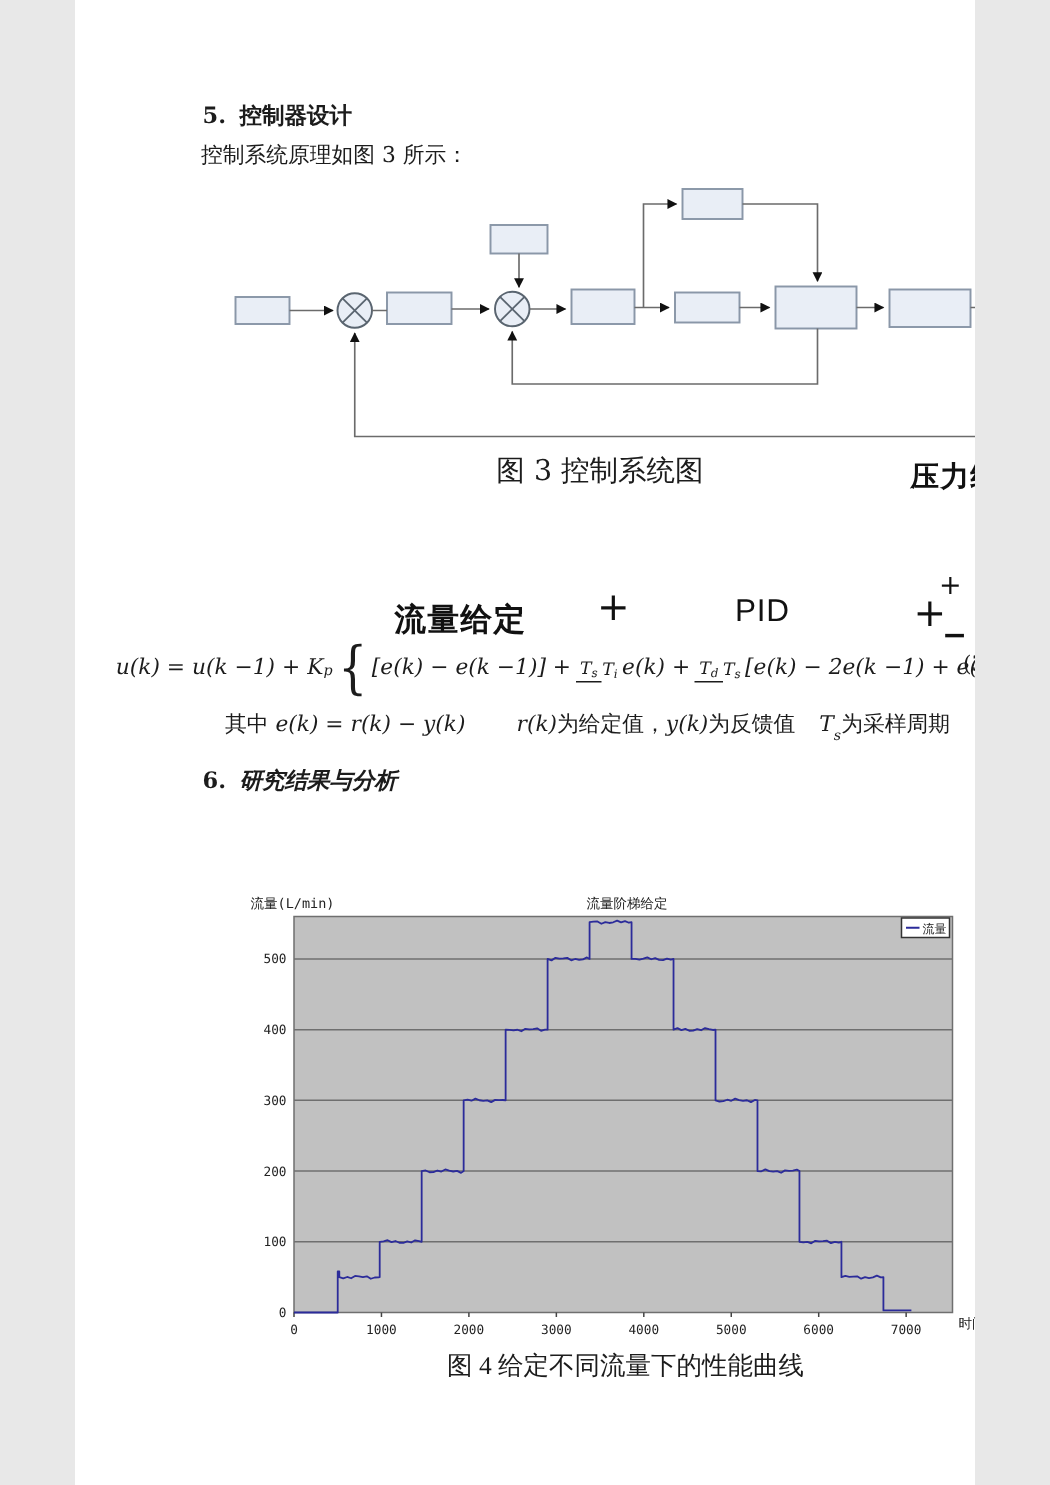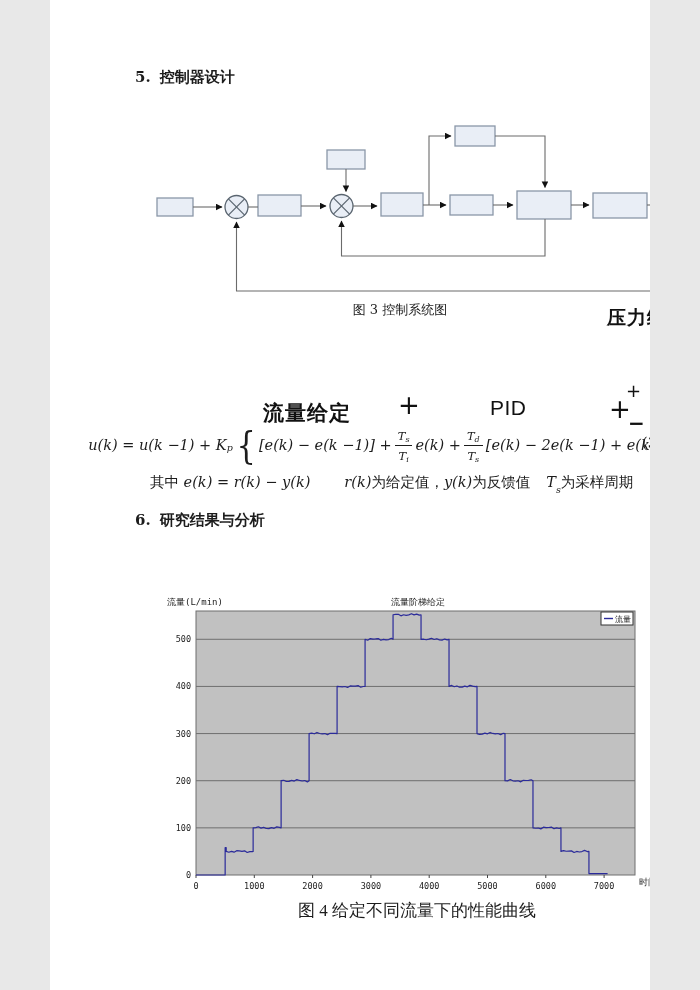--- a/index.html
+++ b/index.html
@@ -5,51 +5,52 @@
   html,body{margin:0;padding:0;background:#e8e8e8;}
   .page{
     position:relative;width:600px;height:990px;margin:0 auto;background:#ffffff;
     font-family:"DejaVu Serif","Liberation Serif",serif;color:#1c1c1c;overflow:hidden;
   }
   .abs{position:absolute;}
   .h-num{font-weight:bold;font-size:15px;}
   .h-title{font-weight:bold;font-size:15px;margin-left:9px;}
   .body-text{font-size:14.5px;line-height:25.3px;text-align:justify;}
   .indent{text-indent:2em;}
-  .caption{font-size:13px;text-align:center;width:532px;}
+  .caption{font-size:19px;text-align:center;width:532px;}
   
   .ov{white-space:nowrap;color:#111;}
   .ov-cn-big{font-size:20px;font-weight:600;letter-spacing:1px;}
   .ov-plus{font-size:26px;font-family:"DejaVu Sans","Liberation Sans",sans-serif;font-weight:400;line-height:1;}
   .ov-plus-sm{font-size:18px;font-family:"DejaVu Sans",sans-serif;line-height:1;}
   .ov-minus{font-size:20px;font-weight:bold;font-family:"DejaVu Sans",sans-serif;line-height:1;}
   .ov-pid{font-size:21px;font-family:"Liberation Sans","DejaVu Sans",sans-serif;font-weight:500;letter-spacing:.5px;}
   
   .formula-row{left:84px;top:423px;width:532px;height:44px;display:flex;justify-content:center;align-items:center;padding-left:6px;box-sizing:border-box;}
   .m{font-style:italic;font-size:14.5px;white-space:pre;}
   .msub{font-style:italic;font-size:9.5px;position:relative;top:2px;}
   .brace{font-size:38px;font-weight:200;line-height:1;font-family:"DejaVu Serif",serif;transform:scaleX(.8);margin:0 1px;}
-  .frac{display:inline-flex;flex-direction:column;align-items:center;vertical-align:middle;margin:0 3px;line-height:1.1;}
+  .frac{display:inline-flex;align-items:center;vertical-align:middle;margin:0 3px;line-height:1.1;}
   .frac .num{border-bottom:1px solid #1c1c1c;padding:0 3px 1px 3px;}
   .frac .fm{font-style:italic;font-size:11.5px;}
   .frac .fs{font-style:italic;font-size:8px;position:relative;top:2px;}
   .eqnum{position:absolute;left:508px;top:12px;font-size:14.5px;font-style:normal;}
   .where-line{left:100px;top:473px;font-size:14.5px;white-space:nowrap;}
   .gap1{display:inline-block;width:34px;}
   .gap2{display:inline-block;width:16px;}
 </style>
 </head>
 <body>
 
 <div class="page">
 
   <div class="abs" style="left:85px;top:67px;">
     <span class="h-num">5.</span><span class="h-title">控制器设计</span>
   </div>
 
+  <div class="abs body-text" style="left:84px;top:92px;">控制系统原理如图 3 所示：</div>
 
   <svg class="abs" style="left:95px;top:113px;" width="545" height="192">
       <defs>
         <marker id="arr" markerWidth="7" markerHeight="7" refX="5.5" refY="3" orient="auto">
           <path d="M0,0 L6,3 L0,6 Z" fill="#111"></path>
         </marker>
       </defs>
       <rect x="12" y="85" width="36" height="18" fill="#e9eef6" stroke="#8a97a8" stroke-width="1.3"></rect>
       <rect x="113" y="82" width="43" height="21" fill="#e9eef6" stroke="#8a97a8" stroke-width="1.3"></rect>
       <rect x="182" y="37" width="38" height="19" fill="#e9eef6" stroke="#8a97a8" stroke-width="1.3"></rect>
@@ -109,21 +110,21 @@
     <span class="m">[e(k) − 2e(k −1) + e(k − 2)]</span>
     <span class="brace">}</span>
     <span class="eqnum">(3)</span>
   </div>
 
   <div class="abs where-line">
     <span>其中 </span><span class="m">e(k) = r(k) − y(k)</span><span class="gap1"></span><span class="m">r(k)</span><span>为给定值，</span><span class="m">y(k)</span><span>为反馈值</span><span class="gap2"></span><span class="m">T</span><sub class="msub">s</sub><span>为采样周期</span>
   </div>
 
   <div class="abs" style="left:85px;top:510px;">
-    <span class="h-num">6.</span><span class="h-title" style="">研究结果与分析</span>
+    <span class="h-num">6.</span><span class="h-title" style="font-style:italic;">研究结果与分析</span>
   </div>
 
 
   <svg class="abs" style="left:115px;top:596px;" width="500" height="302">
       <rect x="31" y="15" width="439" height="264" fill="#c1c1c1" stroke="#6f6f6f" stroke-width="1"></rect>
       <text x="26" y="282" text-anchor="end" font-family="&quot;DejaVu Sans Mono&quot;,&quot;Liberation Mono&quot;,monospace" font-size="8.5px" fill="#222">0</text>
       <line x1="31" y1="231.85714285714286" x2="470" y2="231.85714285714286" stroke="#6f6f6f" stroke-width="1"></line>
       <text x="26" y="234.85714285714286" text-anchor="end" font-family="&quot;DejaVu Sans Mono&quot;,&quot;Liberation Mono&quot;,monospace" font-size="8.5px" fill="#222">100</text>
       <line x1="31" y1="184.71428571428572" x2="470" y2="184.71428571428572" stroke="#6f6f6f" stroke-width="1"></line>
       <text x="26" y="187.71428571428572" text-anchor="end" font-family="&quot;DejaVu Sans Mono&quot;,&quot;Liberation Mono&quot;,monospace" font-size="8.5px" fill="#222">200</text>

